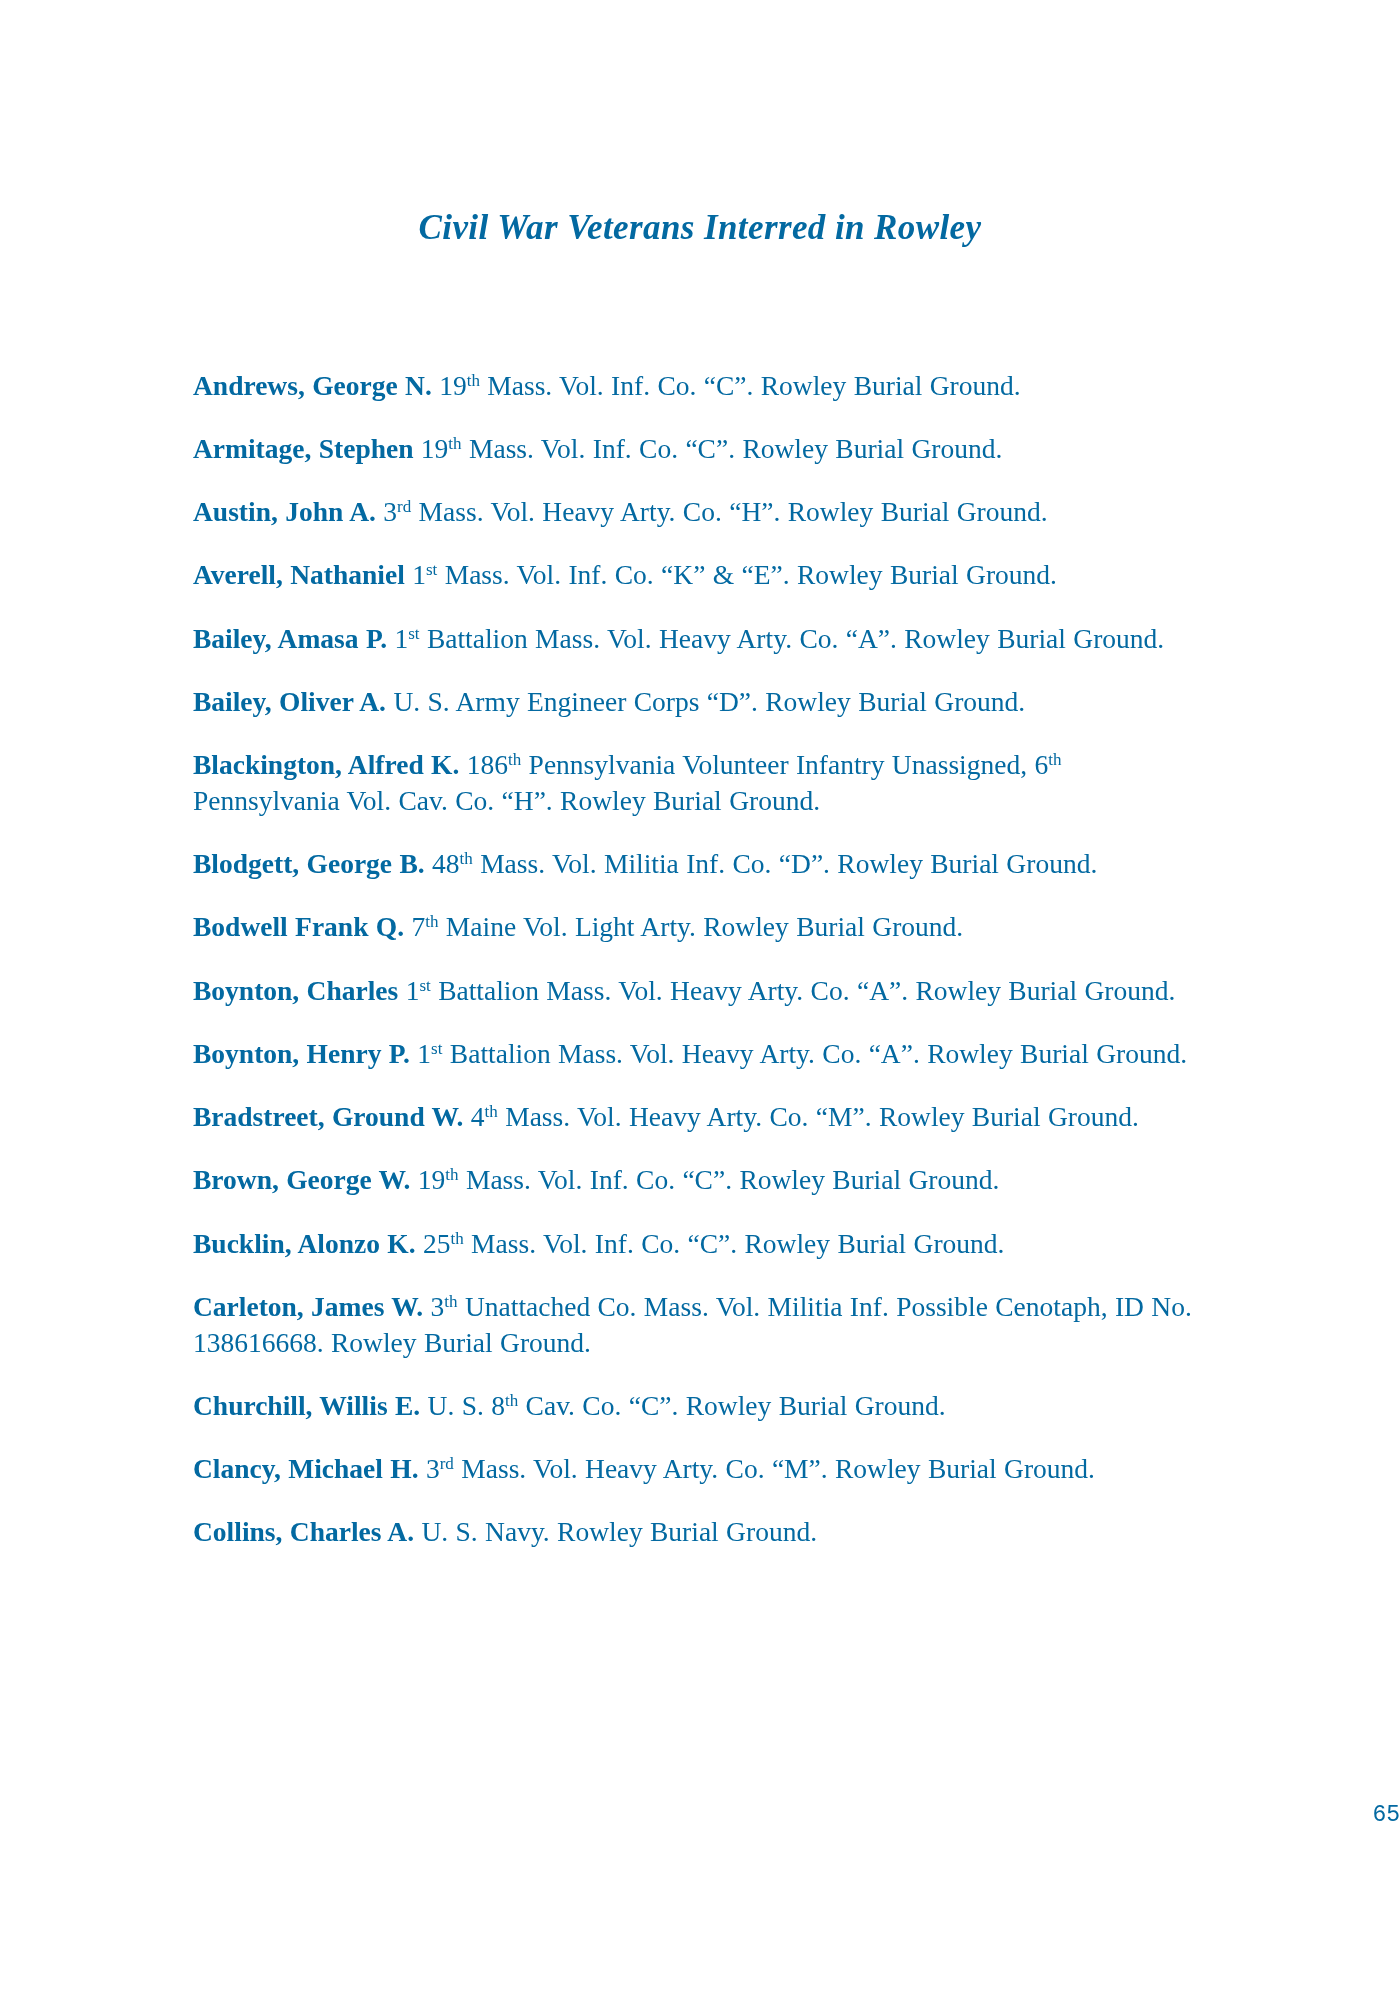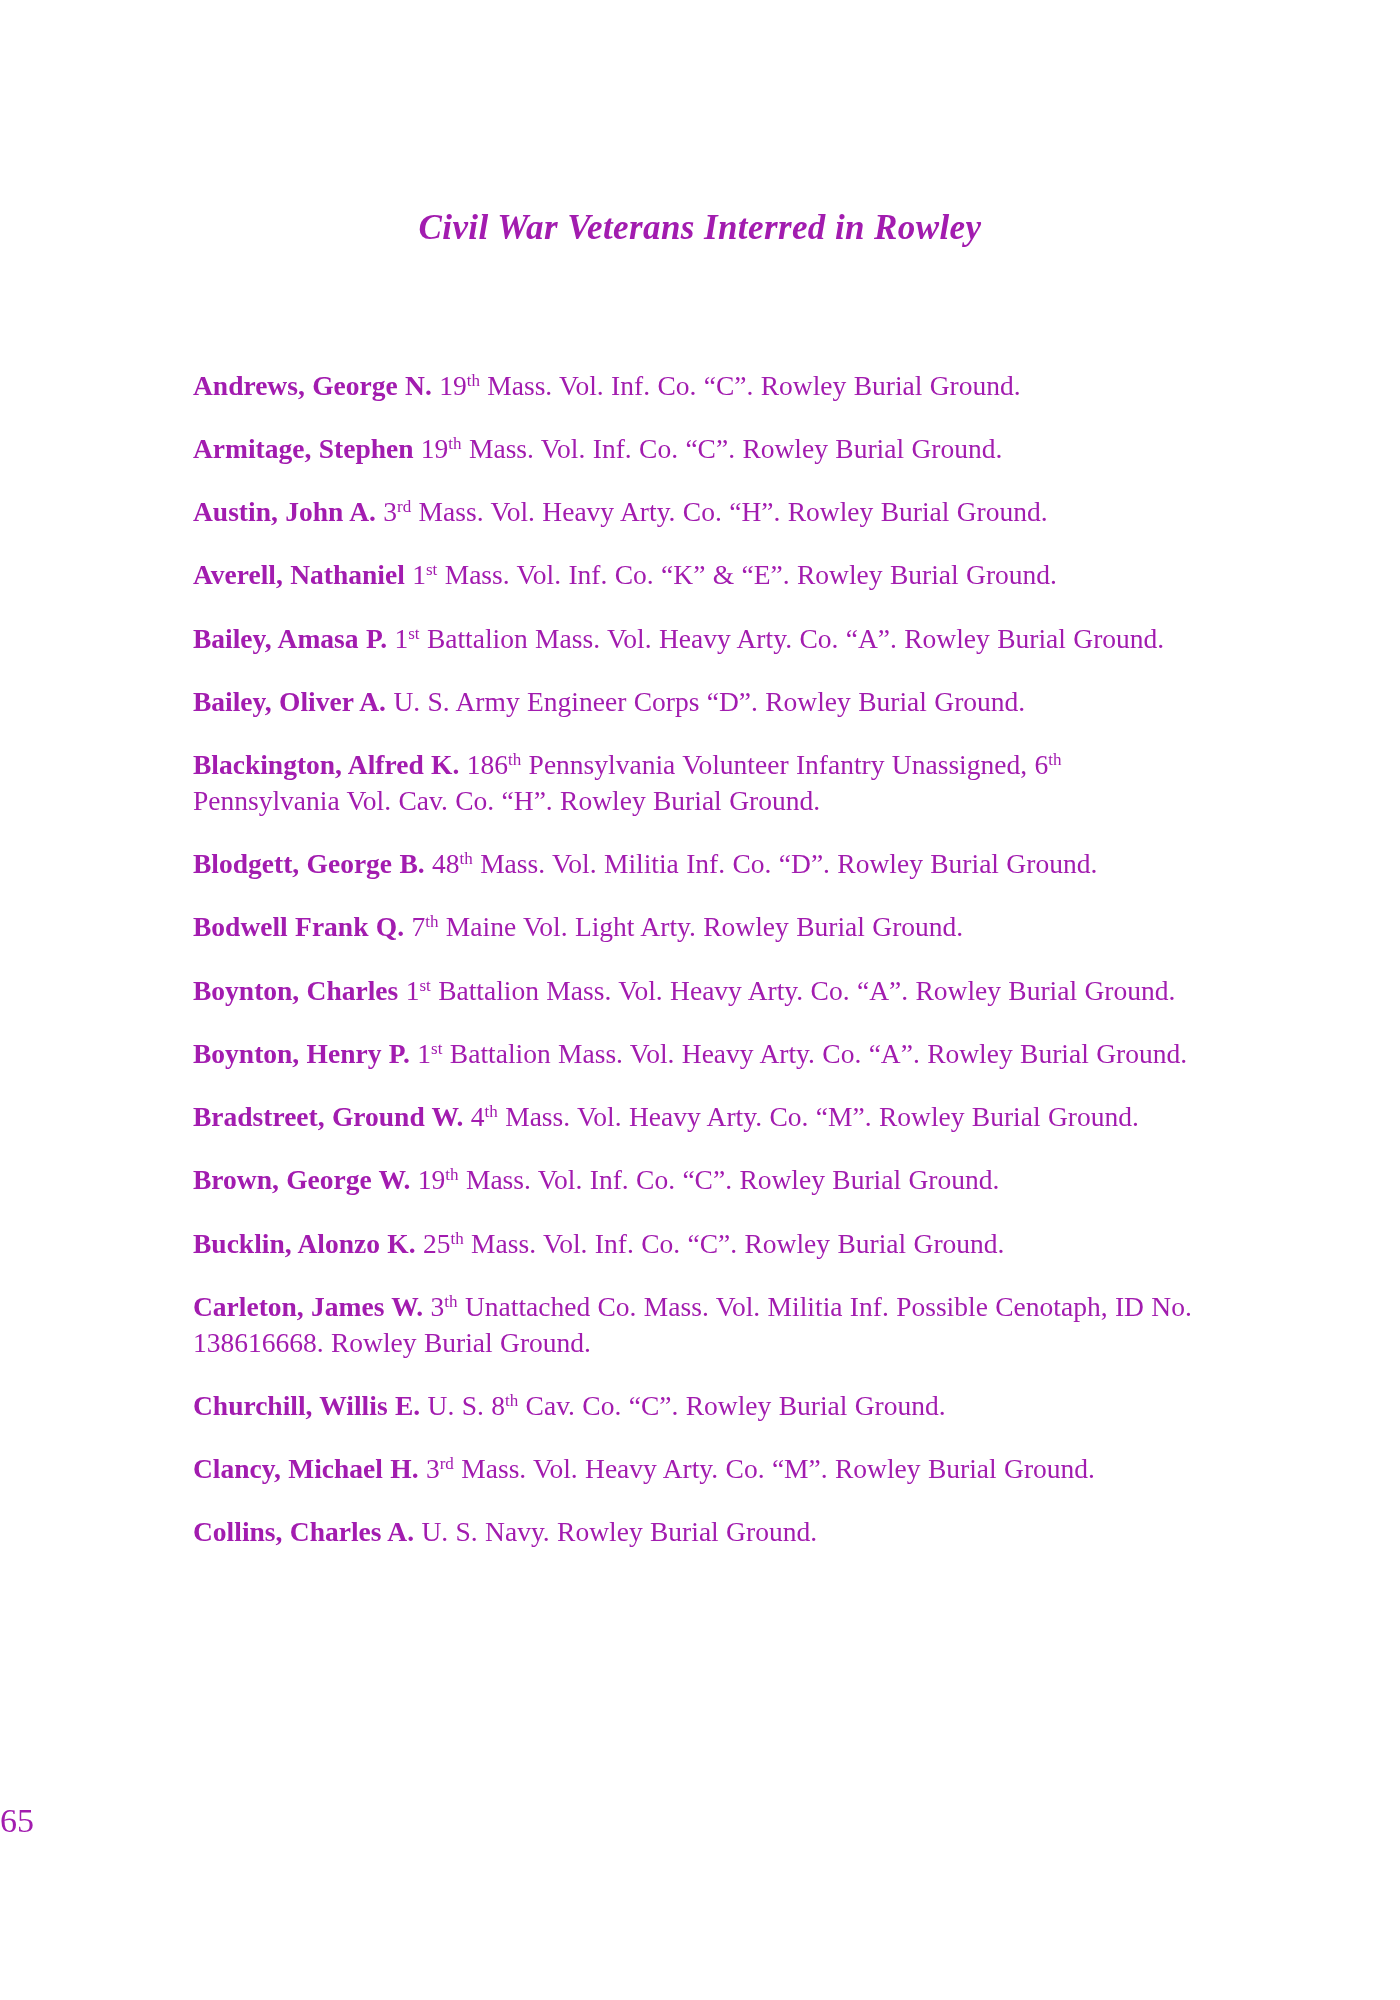--- a/index.html
+++ b/index.html
@@ -8,21 +8,21 @@
     background: #ffffff;
   }
   .page {
     position: relative;
     width: 1400px;
     height: 2000px;
     background: #ffffff;
     margin: 0 auto;
     overflow: hidden;
     font-family: "Liberation Serif", "DejaVu Serif", serif;
-    color: #a21caf;
+    color: #0369a1;
   }
   .page-title {
     position: absolute;
     top: 185px;
     left: 0;
     width: 1400px;
     text-align: center;
     font-size: 35px;
     font-weight: bold;
     font-style: italic;
@@ -47,23 +47,23 @@
   .entry sup {
     font-size: 0.62em;
     vertical-align: 0.52em;
     line-height: 0;
   }
   .page-number {
     position: absolute;
     top: 1802px;
     left: 0;
     width: 1400px;
-    text-align: left;
-    font-family: Liberation Serif, serif;
-    font-size: 34px;
+    text-align: right;
+    font-family: Liberation Mono, monospace;
+    font-size: 23px;
   }
 </style>
 </head>
 <body>
 
 <div class="page">
 
   <h1 class="page-title">Civil War Veterans Interred in Rowley</h1>
 
   <div class="entries">

